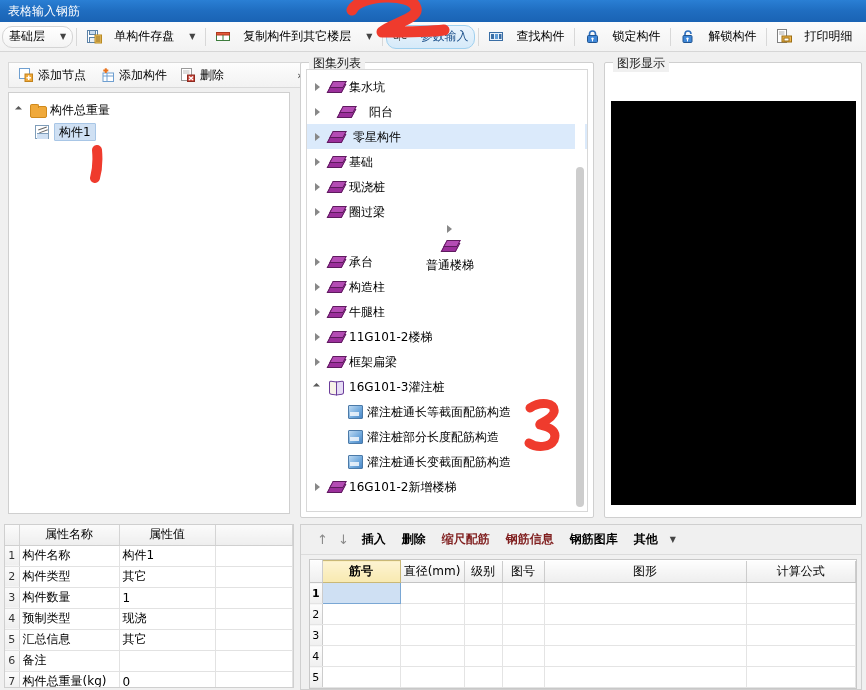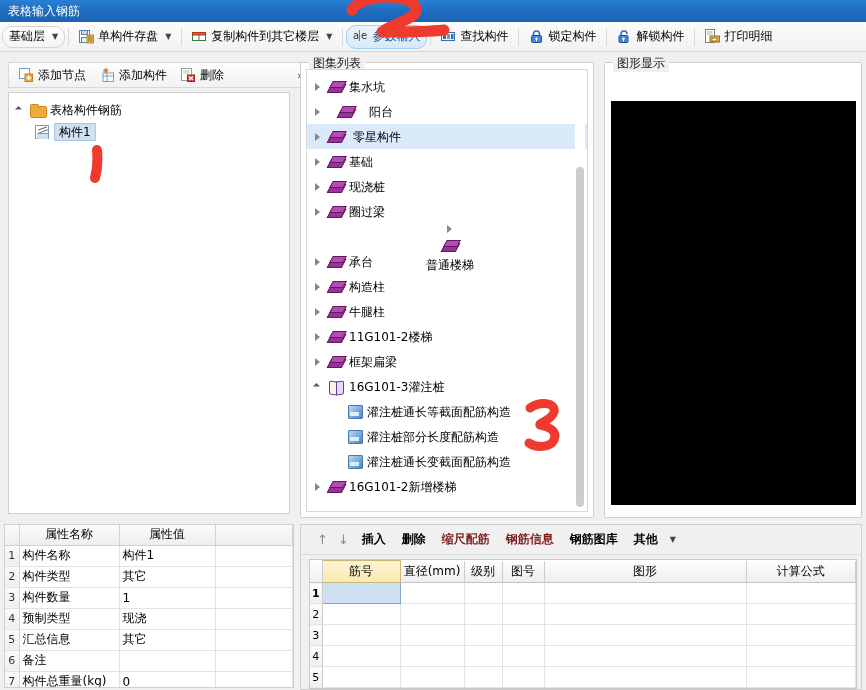--- a/index.html
+++ b/index.html
@@ -27,21 +27,21 @@
   
   .toolbar {
     position: absolute; left: 0; top: 22px; width: 866px; height: 30px;
     background: linear-gradient(to bottom, #fcfcfc 0%, #f2f2f2 100%);
     border-bottom: 1px solid #d6d6d6;
     display: flex; align-items: center;
     padding: 0 2px;
     gap: 0px;
   }
   .tb-item {
-    display: flex; align-items: center; gap: 4px;
+    display: flex; align-items: center; gap: 12px;
     height: 24px; padding: 0 6px;
     white-space: nowrap; cursor: default;
     border: 1px solid transparent; border-radius: 10px;
   }
   .tb-item.active {
     background: linear-gradient(to bottom,#eaf4fd 0%,#d6eaf9 100%);
     border: 1px solid #9fd0ef;
   }
   .tb-caret {
     font-size: 8px; color: #444; margin-left: 3px; line-height: 1;
@@ -214,21 +214,21 @@
   }
   .rb-table { width:100%; border-collapse:collapse; font-size:12px; table-layout:fixed;}
   .rb-table th {
     height:22px; font-weight:normal; text-align:center;
     background: linear-gradient(to bottom,#fdfdfd,#eeeeee);
     border-right:1px solid #cccccc; border-bottom:1px solid #c4c4c4;
   }
   .rb-table th.hl {
     background: linear-gradient(to bottom,#fdf4d2,#f8e9b0);
     border:1px solid #c9b877;
-    font-weight:normal;
+    font-weight:bold;
   }
   .rb-table td {
     height:21px; border-right:1px solid #e4e4e4; border-bottom:1px solid #e4e4e4;
     background:#fff;
   }
   .rb-rownum {
     width:12px; text-align:center; font-size:11px;
     background: linear-gradient(to bottom,#fdfdfd,#efefef) !important;
     border-right:1px solid #cccccc !important;
   }
@@ -397,21 +397,21 @@
         </span>
         <span>删除</span>
       </div>
       <span class="tt-more">»</span>
     </div>
 
     <div class="tree-box">
       <div class="tree-row" style="margin-top:6px;">
         <span class="expander open"></span>
         <span class="ic-folder"></span>
-        <span class="tree-label">表格构件钢筋</span>
+        <span class="tree-label">构件总重量</span>
       </div>
       <div class="tree-row lvl2 selected">
         <span class="ic-comp"></span>
         <span class="tree-label">构件1</span>
       </div>
     </div>
   </div>
 
   <div class="groupbox" id="center-panel">
     <span class="gb-title">图集列表</span>

